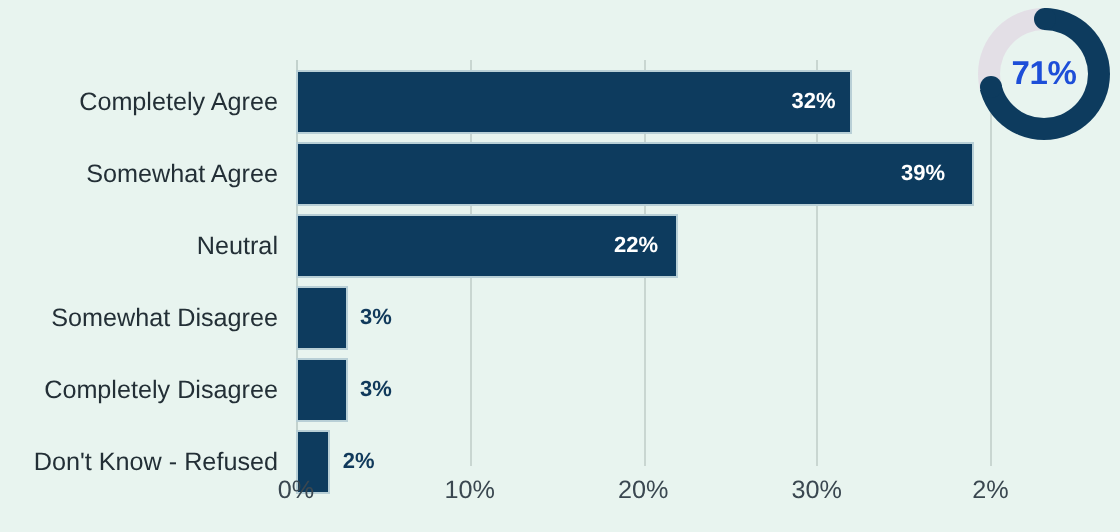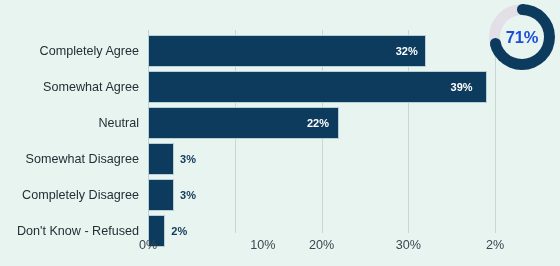--- a/index.html
+++ b/index.html
@@ -210,21 +210,21 @@
         </div>
         <div class="row">
           <div class="cat-label">Don't Know - Refused</div>
           <div class="bar" style="width: 17.36px; background: rgb(13, 59, 94);"></div>
           <div class="bar-value-out" style="left: 171.36px;">2%</div>
         </div>
       </div>
 
     <div class="xaxis">
         <div class="xtick" style="left: 148px;">0%</div>
-        <div class="xtick" style="left: 234.8px; margin-left: 28px;">10%</div>
+        <div class="xtick" style="left: 234.8px;">10%</div>
         <div class="xtick" style="left: 321.6px;">20%</div>
         <div class="xtick" style="left: 408.4px;">30%</div>
         <div class="xtick" style="left: 495.2px;">2%</div>
       </div>
   </div>
 
   <div class="gauge">
     <div class="gauge-ring" style="background: conic-gradient(rgb(13, 59, 94) 0deg, rgb(13, 59, 94) 255.6deg, rgb(227, 223, 230) 255.6deg, rgb(227, 223, 230) 360deg);"></div>
     <div class="gauge-hole"></div>
     <div class="gauge-cap" style="left: 27.5px; top: 0px; background: rgb(13, 59, 94);"></div>

